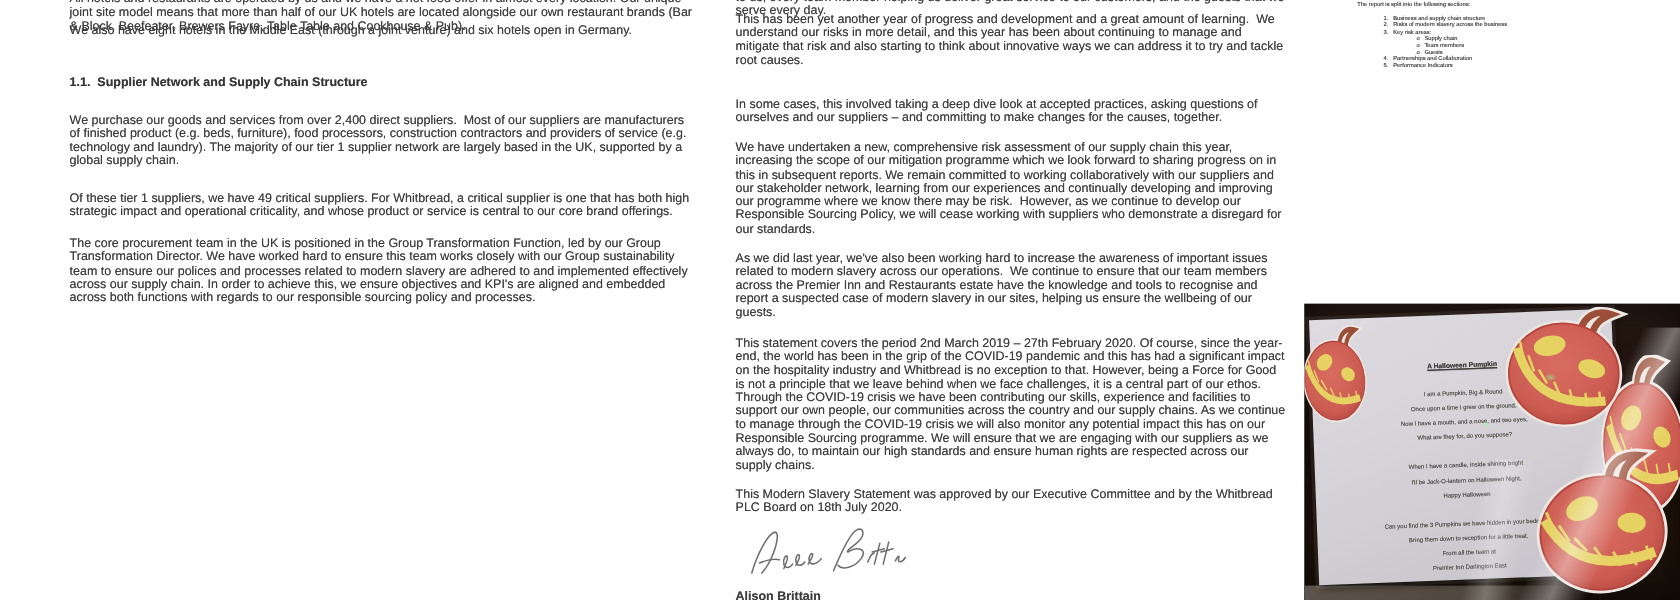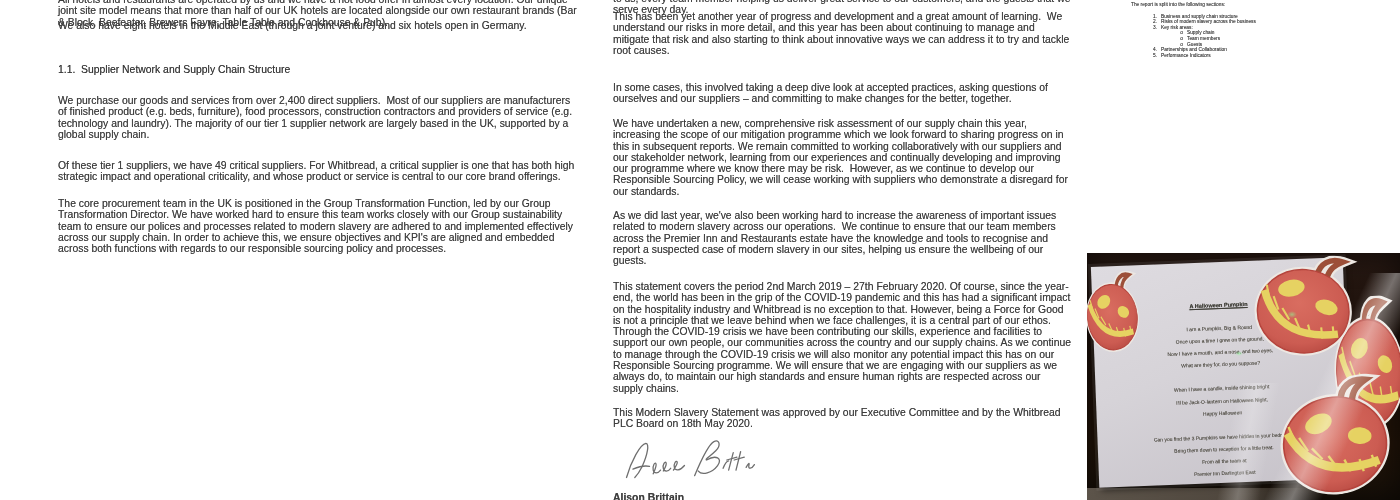--- a/index.html
+++ b/index.html
@@ -10,21 +10,21 @@
   }
   
   .para{
     position:absolute;
     font-size:10.4px;line-height:11.3px;color:#3e3e3e;
     text-shadow:0 0 0.45px rgba(70,70,70,.75);
     white-space:pre-wrap;
   }
   .left{left:58px;width:521px;}
   .mid{left:613px;width:459px;}
-  .heading{font-weight:normal;color:#363636;}
+  .heading{font-weight:bold;color:#363636;}
   .sig-name-cut{font-weight:bold;}
 
   
   .report-overview{
     position:absolute;left:1131px;top:2px;width:200px;
     font-size:4.8px;line-height:5.6px;color:#4a4a4a;
     text-shadow:0 0 0.3px rgba(70,70,70,.8);
   }
   .report-overview .rp-title{margin-bottom:6px;}
   .rp-item{display:flex;margin-left:18px;}
@@ -89,25 +89,25 @@
 
 <div class="para left" style="top:-6px">All hotels and restaurants are operated by us and we have a hot food offer in almost every location. Our unique joint site model means that more than half of our UK hotels are located alongside our own restaurant brands (Bar &amp; Block, Beefeater, Brewers Fayre, Table Table and Cookhouse &amp; Pub).</div>
 <div class="para left" style="top:20px">We also have eight hotels in the Middle East (through a joint venture) and six hotels open in Germany.</div>
 <div class="para left heading" style="top:64px">1.1.  Supplier Network and Supply Chain Structure</div>
 <div class="para left" style="top:95px">We purchase our goods and services from over 2,400 direct suppliers.  Most of our suppliers are manufacturers of finished product (e.g. beds, furniture), food processors, construction contractors and providers of service (e.g. technology and laundry). The majority of our tier 1 supplier network are largely based in the UK, supported by a global supply chain.</div>
 <div class="para left" style="top:160px">Of these tier 1 suppliers, we have 49 critical suppliers. For Whitbread, a critical supplier is one that has both high strategic impact and operational criticality, and whose product or service is central to our core brand offerings.</div>
 <div class="para left" style="top:198px">The core procurement team in the UK is positioned in the Group Transformation Function, led by our Group Transformation Director. We have worked hard to ensure this team works closely with our Group sustainability team to ensure our polices and processes related to modern slavery are adhered to and implemented effectively across our supply chain. In order to achieve this, we ensure objectives and KPI's are aligned and embedded across both functions with regards to our responsible sourcing policy and processes.</div>
 
 <div class="para mid" style="top:-7px">to us, every team member helping us deliver great service to our customers, and the guests that we serve every day.</div>
 <div class="para mid" style="top:11px">This has been yet another year of progress and development and a great amount of learning.  We understand our risks in more detail, and this year has been about continuing to manage and mitigate that risk and also starting to think about innovative ways we can address it to try and tackle root causes.</div>
-<div class="para mid" style="top:82px">In some cases, this involved taking a deep dive look at accepted practices, asking questions of ourselves and our suppliers – and committing to make changes for the better, together.</div>
+<div class="para mid" style="top:82px">In some cases, this involved taking a deep dive look at accepted practices, asking questions of ourselves and our suppliers – and committing to make changes for the causes, together.</div>
 <div class="para mid" style="top:118px">We have undertaken a new, comprehensive risk assessment of our supply chain this year, increasing the scope of our mitigation programme which we look forward to sharing progress on in this in subsequent reports. We remain committed to working collaboratively with our suppliers and our stakeholder network, learning from our experiences and continually developing and improving our programme where we know there may be risk.  However, as we continue to develop our Responsible Sourcing Policy, we will cease working with suppliers who demonstrate a disregard for our standards.</div>
 <div class="para mid" style="top:210px">As we did last year, we've also been working hard to increase the awareness of important issues related to modern slavery across our operations.  We continue to ensure that our team members across the Premier Inn and Restaurants estate have the knowledge and tools to recognise and report a suspected case of modern slavery in our sites, helping us ensure the wellbeing of our guests.</div>
 <div class="para mid" style="top:281px">This statement covers the period 2nd March 2019 – 27th February 2020. Of course, since the year-end, the world has been in the grip of the COVID-19 pandemic and this has had a significant impact on the hospitality industry and Whitbread is no exception to that. However, being a Force for Good is not a principle that we leave behind when we face challenges, it is a central part of our ethos. Through the COVID-19 crisis we have been contributing our skills, experience and facilities to support our own people, our communities across the country and our supply chains. As we continue to manage through the COVID-19 crisis we will also monitor any potential impact this has on our Responsible Sourcing programme. We will ensure that we are engaging with our suppliers as we always do, to maintain our high standards and ensure human rights are respected across our supply chains.</div>
-<div class="para mid" style="top:407px">This Modern Slavery Statement was approved by our Executive Committee and by the Whitbread PLC Board on 18th May 2020.</div>
+<div class="para mid" style="top:407px">This Modern Slavery Statement was approved by our Executive Committee and by the Whitbread PLC Board on 18th July 2020.</div>
 
 <svg class="signature" viewBox="0 0 150 52">
   <g fill="none" stroke="#6e6e6e" stroke-width="1.4" stroke-linecap="round">
     <path d="M6,45 C11,27 21,9 27,8 C31,8 29,20 23,33 C20,39 17,43 15,45"></path>
     <path d="M13,36 C20,33 27,32 31,33"></path>
     <path d="M35,41 C37,36 39,32 38,30 C37,28 34,32 35,37 C36,41 40,41 43,37"></path>
     <path d="M46,38 C48,34 50,31 49,29 C48,27 45,31 46,35 C47,39 51,39 54,35"></path>
     <path d="M57,37 C59,33 62,30 61,28 C60,26 57,30 58,34 C59,38 64,38 69,32"></path>
     <path d="M80,43 C88,24 95,9 101,6 C107,3 109,10 103,16 C97,22 91,25 93,26 C103,20 111,24 105,32 C99,40 88,43 84,38"></path>
     <path d="M111,35 C113,30 115,27 117,27"></path>

